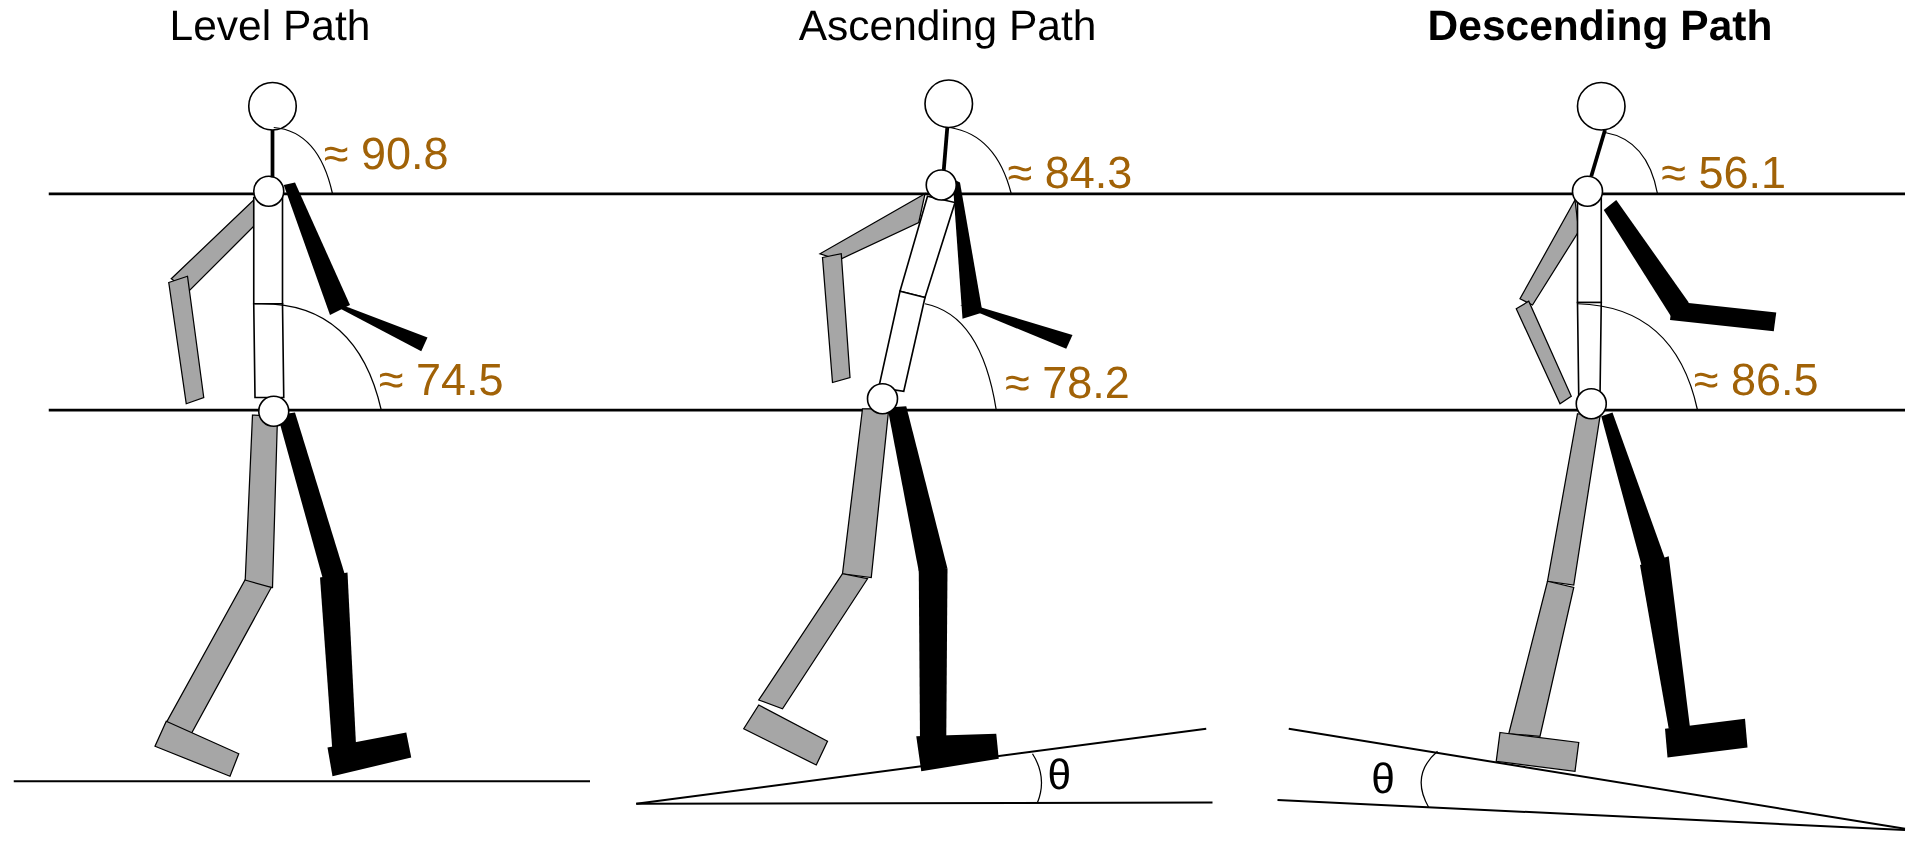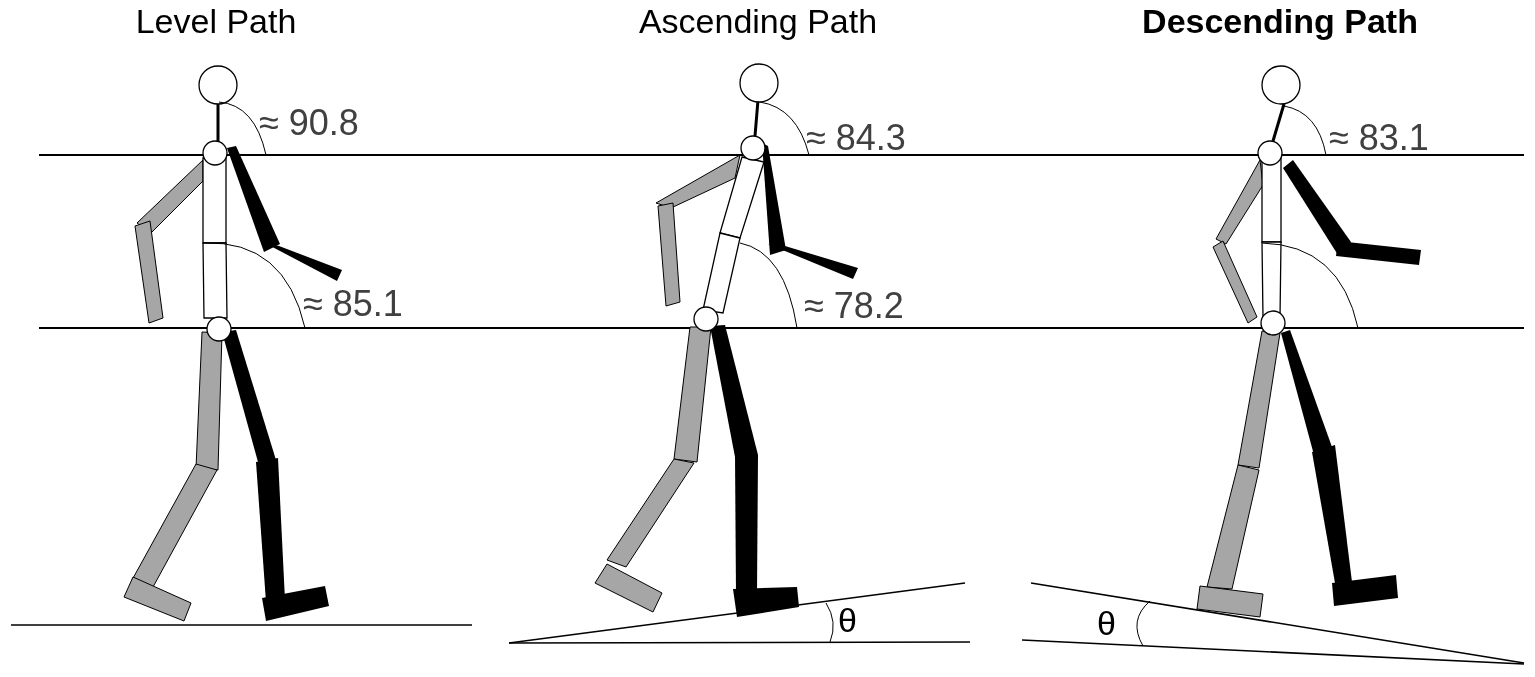--- a/index.html
+++ b/index.html
@@ -1,19 +1,19 @@
 <!DOCTYPE html>
 <html><head>
 <meta charset="utf-8">
 <style>
   html, body { margin:0; padding:0; background:#ffffff; }
   body { width:1535px; height:677px; overflow:hidden; position:relative; font-family:"Liberation Sans", sans-serif; }
   #stage { position:absolute; left:0; top:0; width:1535px; height:677px; }
   .title { position:absolute; top:2px; font-size:34px; color:#000; white-space:nowrap; transform:translateX(-50%); }
-  .angle-label { position:absolute; font-size:36px; color:#404040; white-space:nowrap; }
+  .angle-label { position:absolute; font-size:36px; color:#a16207; white-space:nowrap; }
   .theta { position:absolute; font-size:34px; color:#000; }
   svg { position:absolute; left:0; top:0; }
 </style>
 </head>
 <body>
 
 <div id="stage">
 
   <svg width="1535" height="677" viewBox="0 0 1535 677">
 
@@ -113,22 +113,23 @@
       <path d="M 1284 106 Q 1318 112 1326 155" fill="none" stroke="#000" stroke-width="1"></path>
       <path d="M 1262 243 Q 1340 245 1358 328" fill="none" stroke="#000" stroke-width="1"></path>
     </g>
   </svg>
 
   <div class="title" style="left:758px;">Ascending Path</div>
   <div class="title" style="left:216px;">Level Path</div>
   <div class="title" style="left:1280px;font-weight:bold;">Descending Path</div>
 
   <div class="angle-label" style="left:259px; top:102px;">≈ 90.8</div>
-  <div class="angle-label" style="left:303px; top:283px;">≈ 85.1</div>
+  <div class="angle-label" style="left:303px; top:283px;">≈ 74.5</div>
 
   <div class="angle-label" style="left:806px; top:117px;text-align:center;">≈ 84.3</div>
   <div class="angle-label" style="left:804px; top:285px;">≈ 78.2</div>
 
-  <div class="angle-label" style="left:1329px; top:117px;">≈ 83.1</div>
+  <div class="angle-label" style="left:1329px; top:117px;">≈ 56.1</div>
+  <div class="angle-label" style="left:1355px; top:283px;">≈ 86.5</div>
 
   <div class="theta" style="left:838px; top:601px;">θ</div>
   <div class="theta" style="left:1097px; top:604px;">θ</div>
 </div>
 
 </body></html>

